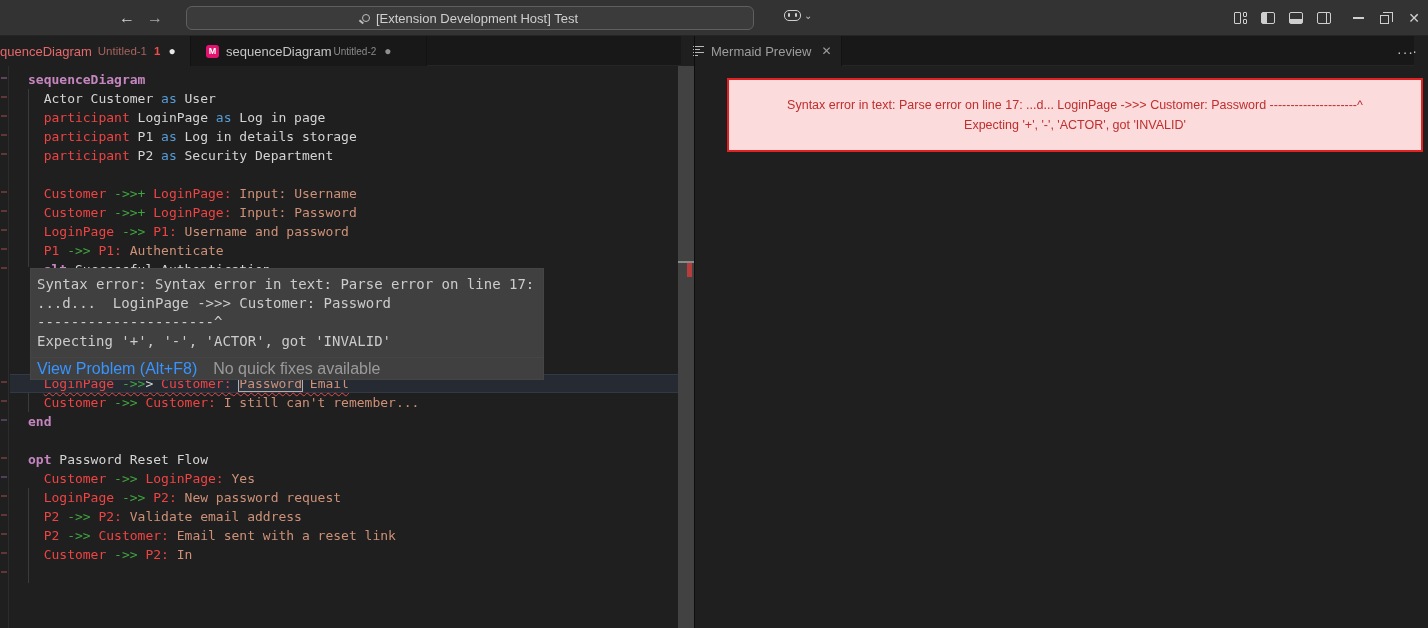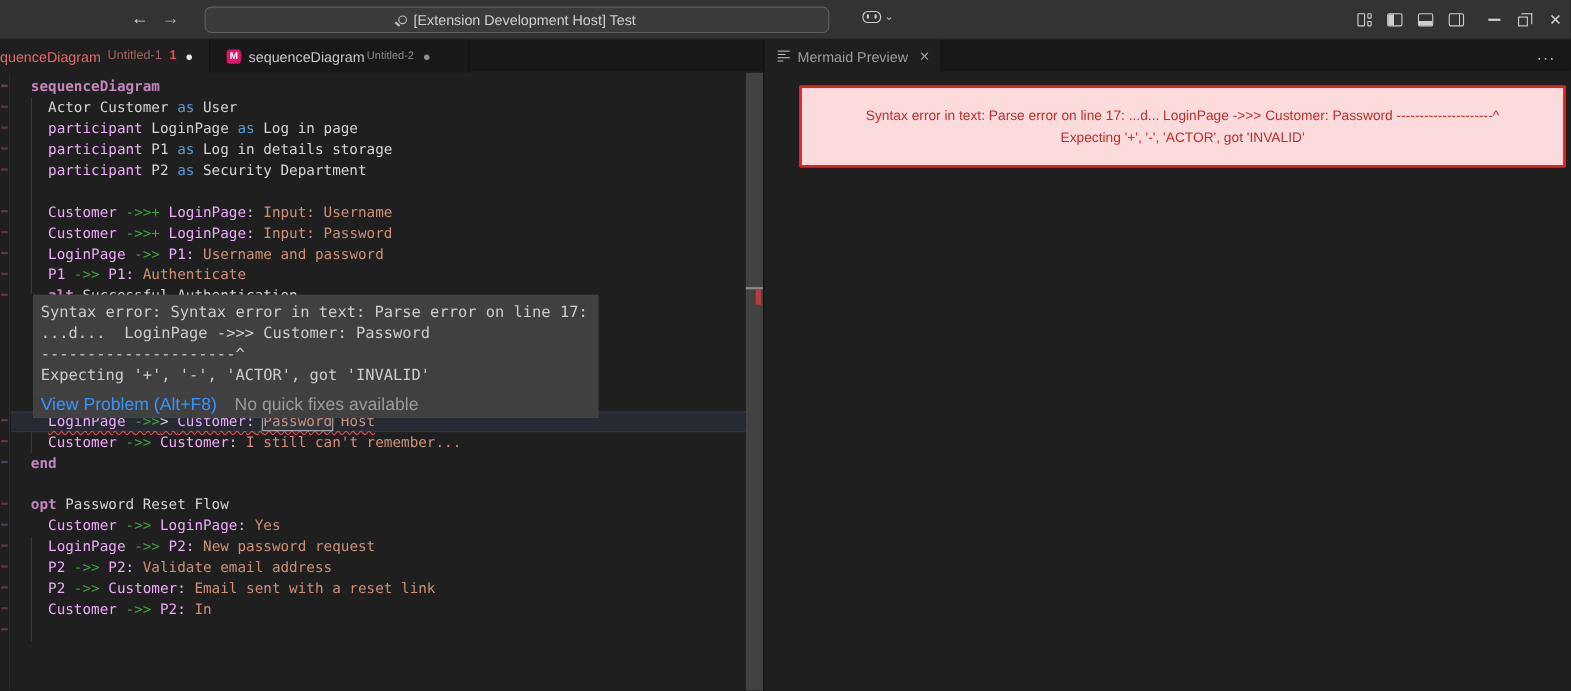--- a/index.html
+++ b/index.html
@@ -63,21 +63,21 @@
   .m-icon { width:13px; height:13px; background:#e2136e; border-radius:3px; color:#fff;
             font-size:9px; font-weight:bold; text-align:center; line-height:13px; margin-right:7px; }
   .tab2 .t-label { color:#c5c5c5; font-size:13px; }
   .tab2 .t-desc  { color:#8a8a8a; font-size:10px; margin-left:2px; }
   .ed-actions { position:absolute; right:10px; top:36px; height:30px; display:flex;
                 align-items:center; gap:14px; }
   .ic-split { width:13px; height:12px; border:1px solid #c5c5c5; border-radius:2px;
               background:linear-gradient(90deg,transparent 0 5px,#c5c5c5 5px 6px,transparent 6px); }
   .ellipsis { color:#c5c5c5; font-size:14px; letter-spacing:1px; cursor:pointer; }
 
-  .panel-tabsbar { position:absolute; left:695px; top:36px; width:733px; height:30px;
+  .panel-tabsbar { position:absolute; left:681px; top:36px; width:733px; height:30px;
                    background:#181818; border-bottom:1px solid #252525; display:flex; }
   .ptab { height:30px; background:#1f1f1f; display:flex; align-items:center;
           padding:0 10px 0 12px; border-right:1px solid #121212; cursor:pointer; }
   .ic-lines { width:11px; height:10px; margin-right:7px; position:relative; }
   .ic-lines i { position:absolute; left:0; height:1.4px; background:#b8b8b8; }
   .ic-lines i:nth-child(1){ top:0; width:11px; }
   .ic-lines i:nth-child(2){ top:3px; width:7px; }
   .ic-lines i:nth-child(3){ top:6px; width:11px; }
   .ic-lines i:nth-child(4){ top:9px; width:5px; }
   .ptab .t-label { color:#9d9d9d; font-size:13px; }
@@ -88,21 +88,21 @@
   .editor { position:absolute; left:0; top:66px; width:694px; height:562px;
             background:#1f1f1f; overflow:hidden; }
   .mini-sliver { position:absolute; left:0; top:0; width:9px; height:562px;
                  border-right:1px solid #2c2c2c; }
   .mini-dash { position:absolute; left:1px; width:6px; height:2px; opacity:.85; }
   .indent-guide { position:absolute; left:28px; width:1px; background:#3b3b3b; }
   .code { position:absolute; left:10px; top:4px; width:668px;
           font-family:"DejaVu Sans Mono","Liberation Mono",monospace; font-size:13px; }
   .cl { height:19px; line-height:19px; white-space:pre; padding-left:18px; cursor:text; }
   .cl.current { background:#262b33; box-shadow:inset 0 1px 0 #323945, inset 0 -1px 0 #323945; }
-  .p { color:#d4d4d4;text-align:right; } .k { color:#c586c0; font-weight:bold; } .a { color:#f0abfc; }
+  .p { color:#d4d4d4;text-align:right; } .k { color:#c586c0; font-weight:bold; } .a { color:#ef4444; }
   .g { color:#3fa33f; } .m { color:#ce9178; } .b { color:#569cd6; }
   .sq { text-decoration-line:underline; text-decoration-style:wavy;
         text-decoration-color:#e34d4d; text-decoration-thickness:1px; text-underline-offset:4px; }
   .box { outline:1px solid #b0b0b0; background:rgba(255,255,255,0.06); }
 
   .scrollbar { position:absolute; left:678px; top:0; width:16px; height:562px;
                background:#424242; cursor:pointer; }
   .sb-cursorline { position:absolute; left:0; top:195px; width:16px; height:2px; background:#8a8a8a; }
   .sb-error { position:absolute; left:9px; top:197px; width:5px; height:14px; background:#b73c3c; }
   .v-sep { position:absolute; left:694px; top:36px; width:1px; height:592px; background:#0e0e0e; }
@@ -238,21 +238,21 @@
         <div class="cl"><span class="p">  </span><span class="a">Customer</span><span class="p"> </span><span class="g">-&gt;&gt;+</span><span class="p"> </span><span class="a">LoginPage:</span><span class="m"> Input: Username</span></div>
         <div class="cl"><span class="p">  </span><span class="a">Customer</span><span class="p"> </span><span class="g">-&gt;&gt;+</span><span class="p"> </span><span class="a">LoginPage:</span><span class="m"> Input: Password</span></div>
         <div class="cl"><span class="p">  </span><span class="a">LoginPage</span><span class="p"> </span><span class="g">-&gt;&gt;</span><span class="p"> </span><span class="a">P1:</span><span class="m"> Username and password</span></div>
         <div class="cl"><span class="p">  </span><span class="a">P1</span><span class="p"> </span><span class="g">-&gt;&gt;</span><span class="p"> </span><span class="a">P1:</span><span class="m"> Authenticate</span></div>
         <div class="cl"><span class="p">  </span><span class="k">alt</span><span class="p"> Successful Authentication</span></div>
         <div class="cl"></div>
         <div class="cl"></div>
         <div class="cl"></div>
         <div class="cl"></div>
         <div class="cl"></div>
-        <div class="cl current"><span class="p">  </span><span class="a sq">LoginPage</span><span class="p sq"> </span><span class="g sq">-&gt;&gt;</span><span class="p sq">&gt; </span><span class="a sq">Customer:</span><span class="m sq"> </span><span class="m sq box">Password</span><span class="m sq"> Host</span></div>
+        <div class="cl current"><span class="p">  </span><span class="a sq">LoginPage</span><span class="p sq"> </span><span class="g sq">-&gt;&gt;</span><span class="p sq">&gt; </span><span class="a sq">Customer:</span><span class="m sq"> </span><span class="m sq box">Password</span><span class="m sq"> Email</span></div>
         <div class="cl"><span class="p">  </span><span class="a">Customer</span><span class="p"> </span><span class="g">-&gt;&gt;</span><span class="p"> </span><span class="a">Customer:</span><span class="m"> I still can't remember...</span></div>
         <div class="cl"><span class="k">end</span></div>
         <div class="cl"></div>
         <div class="cl"><span class="k">opt</span><span class="p"> Password Reset Flow</span></div>
         <div class="cl"><span class="p">  </span><span class="a">Customer</span><span class="p"> </span><span class="g">-&gt;&gt;</span><span class="p"> </span><span class="a">LoginPage:</span><span class="m"> Yes</span></div>
         <div class="cl"><span class="p">  </span><span class="a">LoginPage</span><span class="p"> </span><span class="g">-&gt;&gt;</span><span class="p"> </span><span class="a">P2:</span><span class="m"> New password request</span></div>
         <div class="cl"><span class="p">  </span><span class="a">P2</span><span class="p"> </span><span class="g">-&gt;&gt;</span><span class="p"> </span><span class="a">P2:</span><span class="m"> Validate email address</span></div>
         <div class="cl"><span class="p">  </span><span class="a">P2</span><span class="p"> </span><span class="g">-&gt;&gt;</span><span class="p"> </span><span class="a">Customer:</span><span class="m"> Email sent with a reset link</span></div>
         <div class="cl"><span class="p">  </span><span class="a">Customer</span><span class="p"> </span><span class="g">-&gt;&gt;</span><span class="p"> </span><span class="a">P2:</span><span class="m"> In</span></div>
       </div>

